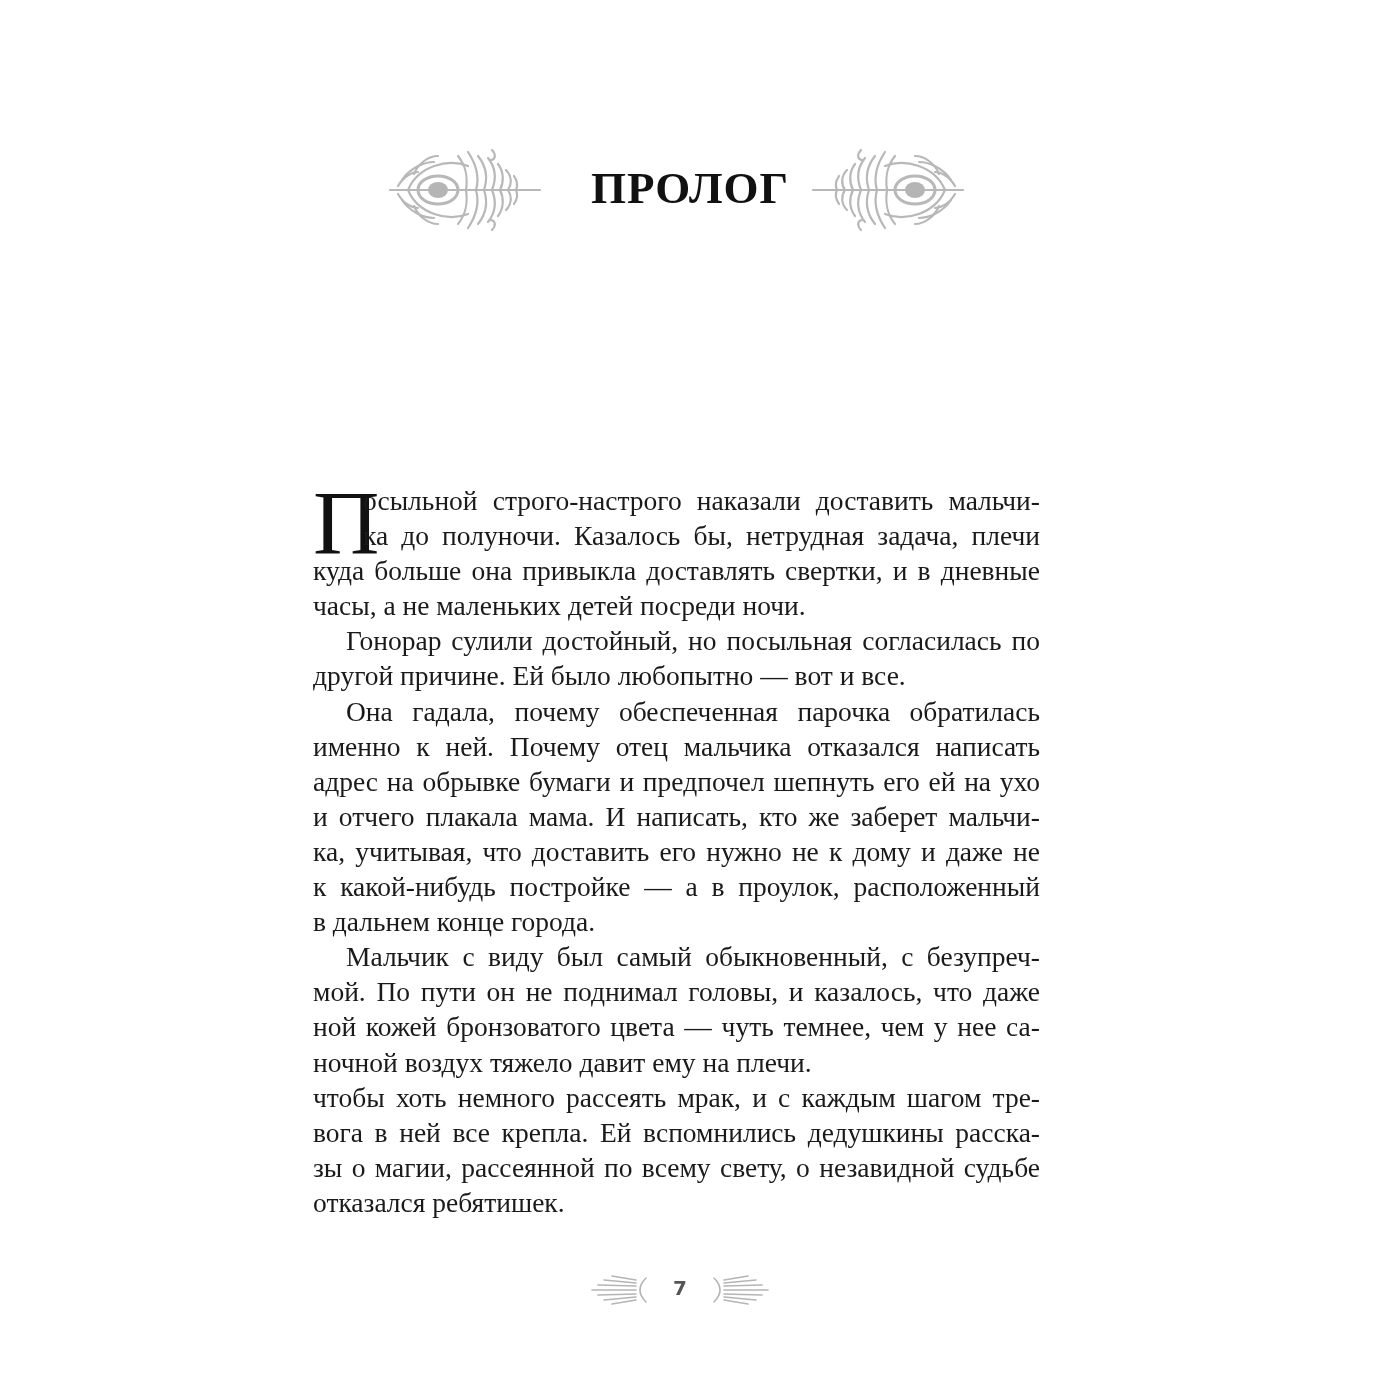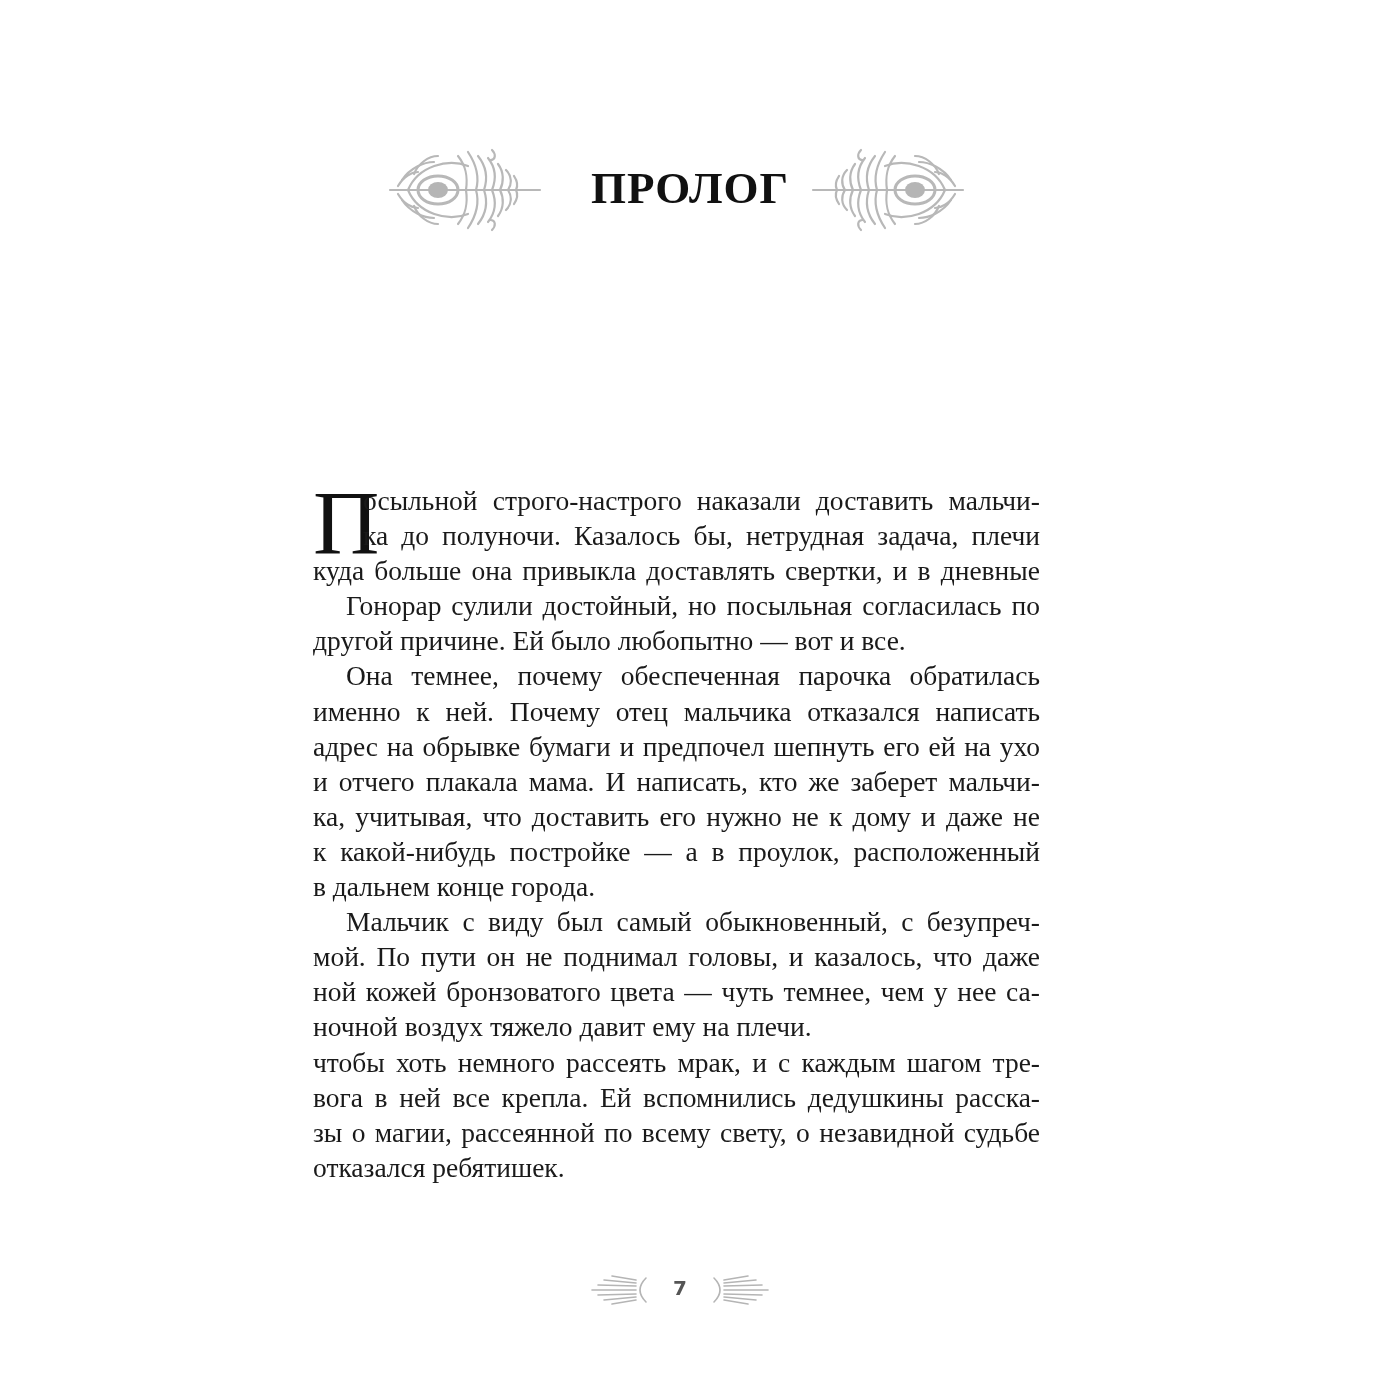--- a/index.html
+++ b/index.html
@@ -83,23 +83,24 @@
       <ellipse cx="50" cy="44" rx="10" ry="8" fill="#b5b5b5"></ellipse>
     </svg>
   </div>
 
   <div class="dropcap">П</div>
 
   <div class="text" id="body-text">
       <span class="line" style="padding-left: 50px;">осыльной строго-настрого наказали доставить мальчи-</span>
       <span class="line" style="padding-left: 50px;">ка до полуночи. Казалось бы, нетрудная задача, плечи</span>
       <span class="line">куда больше она привыкла доставлять свертки, и в дневные</span>
+      <span class="line last">часы, а не маленьких детей посреди ночи.</span>
       <span class="line indent">Гонорар сулили достойный, но посыльная согласилась по</span>
       <span class="line last">другой причине. Ей было любопытно — вот и все.</span>
-      <span class="line indent">Она темнее, почему обеспеченная парочка обратилась</span>
+      <span class="line indent">Она гадала, почему обеспеченная парочка обратилась</span>
       <span class="line">именно к ней. Почему отец мальчика отказался написать</span>
       <span class="line">адрес на обрывке бумаги и предпочел шепнуть его ей на ухо</span>
       <span class="line">и отчего плакала мама. И написать, кто же заберет мальчи-</span>
       <span class="line">ка, учитывая, что доставить его нужно не к дому и даже не</span>
       <span class="line">к какой-нибудь постройке — а в проулок, расположенный</span>
       <span class="line last">в дальнем конце города.</span>
       <span class="line indent">Мальчик с виду был самый обыкновенный, с безупреч-</span>
       <span class="line">мой. По пути он не поднимал головы, и казалось, что даже</span>
       <span class="line">ной кожей бронзоватого цвета — чуть темнее, чем у нее са-</span>
       <span class="line last">ночной воздух тяжело давит ему на плечи.</span>

